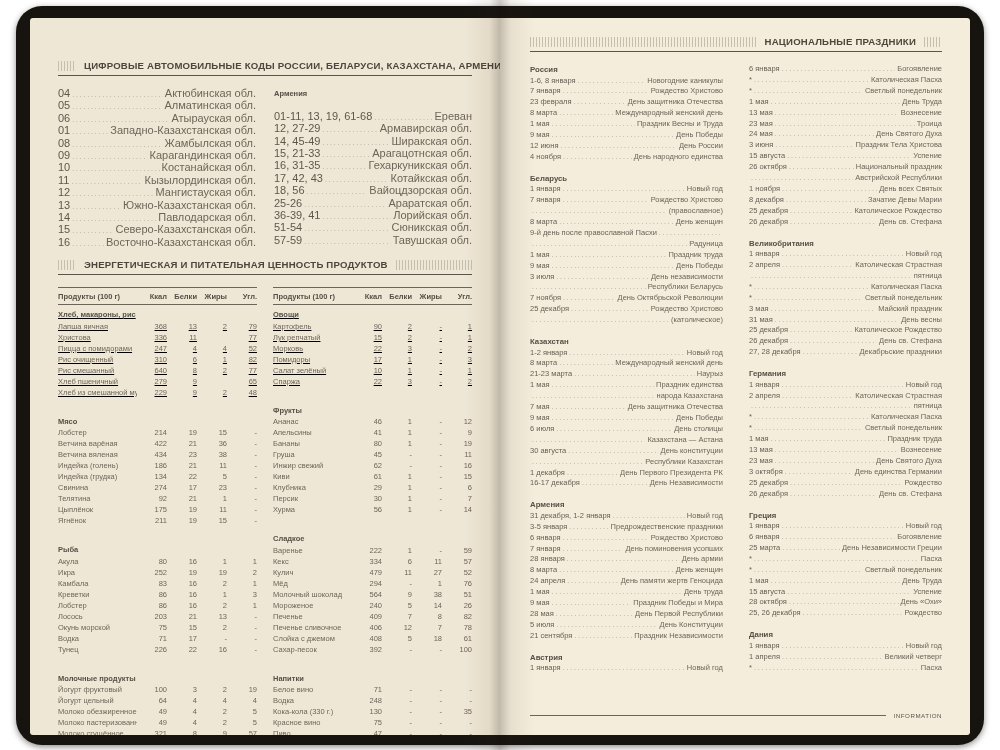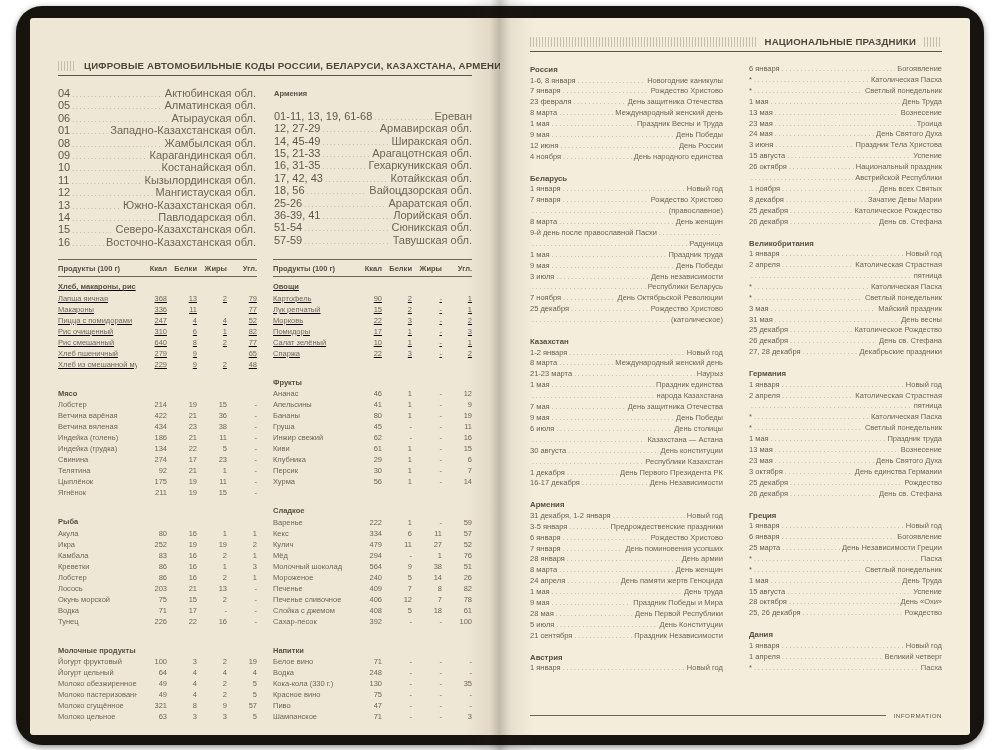--- a/index.html
+++ b/index.html
@@ -191,41 +191,46 @@
               <span class="rtext">Сюникская обл.</span>
             </div>
             <div class="lrow">
               <span class="ltext">57-59</span>
               <span class="dots"></span>
               <span class="rtext">Тавушская обл.</span>
             </div>
           </div>
       </div>
 
+      <header class="bar">
+        <span class="hatch hatch-s"></span>
+        <div class="bar-title">ЭНЕРГЕТИЧЕСКАЯ И ПИТАТЕЛЬНАЯ ЦЕННОСТЬ ПРОДУКТОВ</div>
+        <span class="hatch hatch-f"></span>
+      </header>
 
       <div class="food">
         <div class="food-col" id="food-left">
             <div class="fhead">
               <span class="fh-name">Продукты (100 г)</span>
               <span class="fh-num">Ккал</span>
               <span class="fh-num">Белки</span>
               <span class="fh-num">Жиры</span>
               <span class="fh-num">Угл.</span>
             </div>
             <div class="fsec">
               <div class="fsec-title">Хлеб, макароны, рис</div>
               <div class="frow">
                 <span class="fname">Лапша яичная</span>
                 <span class="fnum">368</span>
                 <span class="fnum">13</span>
                 <span class="fnum">2</span>
                 <span class="fnum">79</span>
               </div>
               <div class="frow">
-                <span class="fname">Макароны</span>
+                <span class="fname">Христова</span>
                 <span class="fnum">336</span>
                 <span class="fnum">11</span>
                 <span class="fnum"></span>
                 <span class="fnum">77</span>
               </div>
               <div class="frow">
                 <span class="fname">Пицца с помидорами</span>
                 <span class="fnum">247</span>
                 <span class="fnum">4</span>
                 <span class="fnum">4</span>

